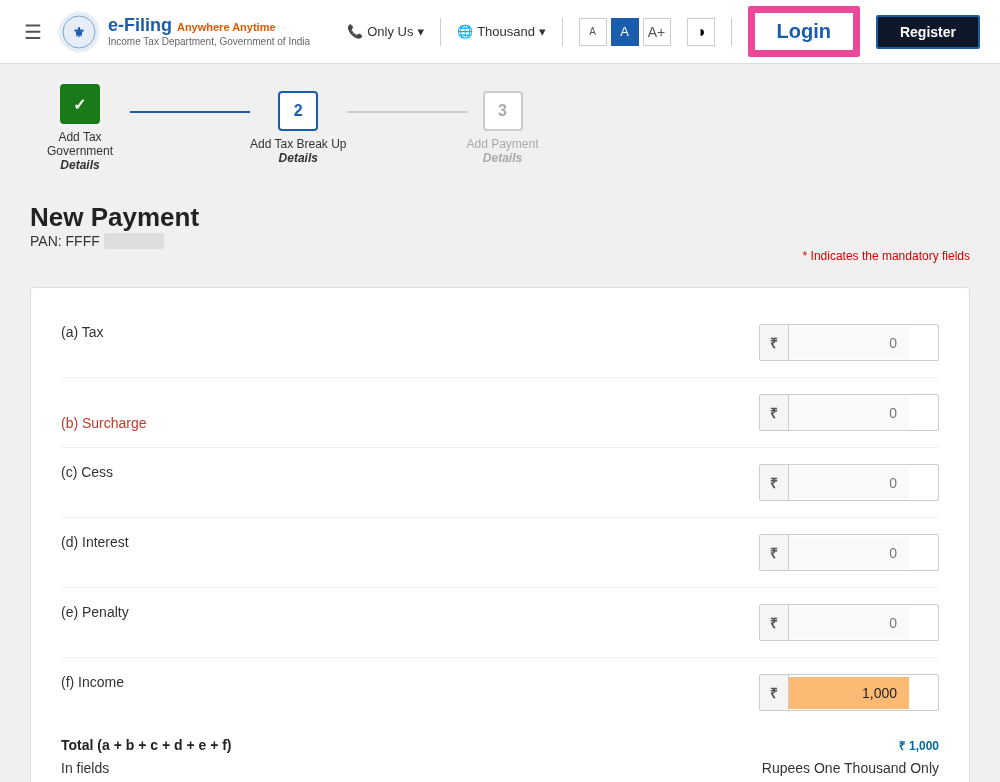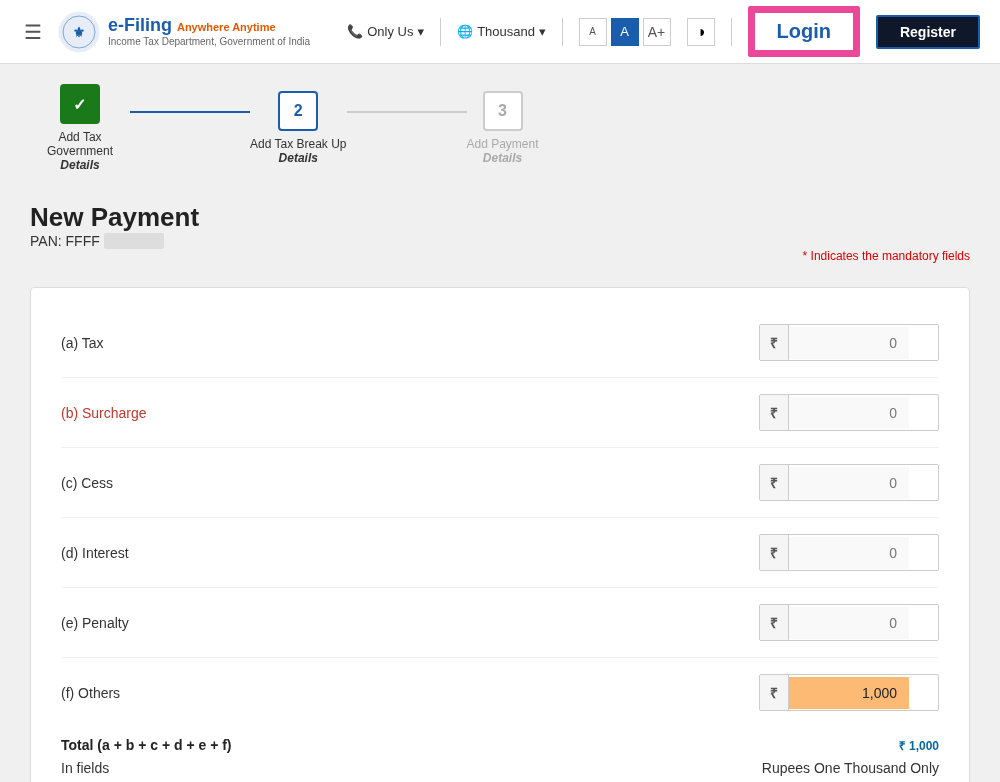--- a/index.html
+++ b/index.html
@@ -229,34 +229,35 @@
 
     
     .form-card {
       background: #fff;
       border: 1px solid #ddd;
       border-radius: 4px;
       padding: 20px 30px 30px 30px;
     }
     .form-row {
       display: flex;
-      align-items: center;
+      align-items: flex-start;
       justify-content: space-between;
       padding: 16px 0;
       border-bottom: 1px solid #f0f0f0;
     }
     .form-row:last-child {
       border-bottom: none;
     }
     .field-label {
       font-size: 14px;
       color: #333;
     }
     .field-label.red {
       color: #c0392b;
+      margin-top: 21px;
     }
     .input-group {
       display: flex;
       align-items: center;
       border: 1px solid #ccc;
       border-radius: 2px;
       overflow: hidden;
       min-width: 180px;
     }
     .input-prefix {
@@ -438,21 +439,21 @@
       </div>
     </div>
         <div class="form-row">
       <div class="field-label ">(e) Penalty</div>
       <div class="input-group">
         <div class="input-prefix">₹</div>
         <input class="input-value " value="0" type="text" style="background: rgb(249, 249, 249); border: none; outline: none;">
       </div>
     </div>
         <div class="form-row">
-      <div class="field-label ">(f) Others</div>
+      <div class="field-label ">(f) Income</div>
       <div class="input-group">
         <div class="input-prefix">₹</div>
         <input class="input-value has-value" value="1,000" type="text" style="background: #fdba74; border: none; outline: none;">
       </div>
     </div>
       </div>
 
     <div class="total-row">
       <div class="total-label">Total (a + b + c + d + e + f)</div>
       <div class="total-value">₹ 1,000</div>

